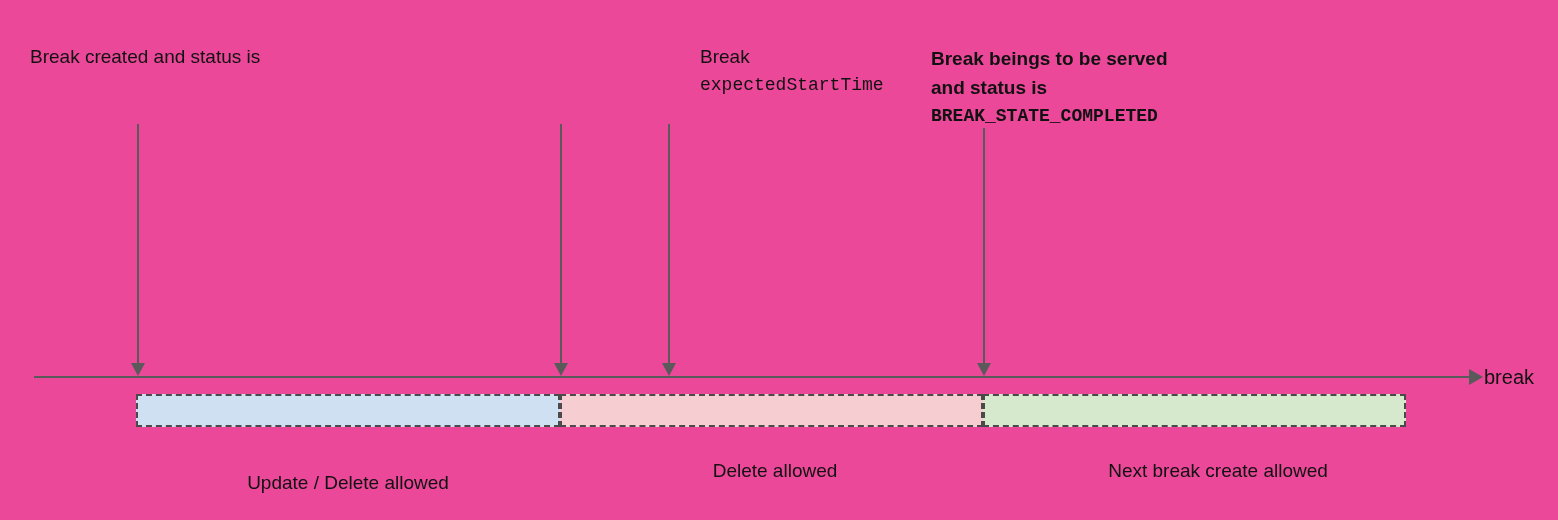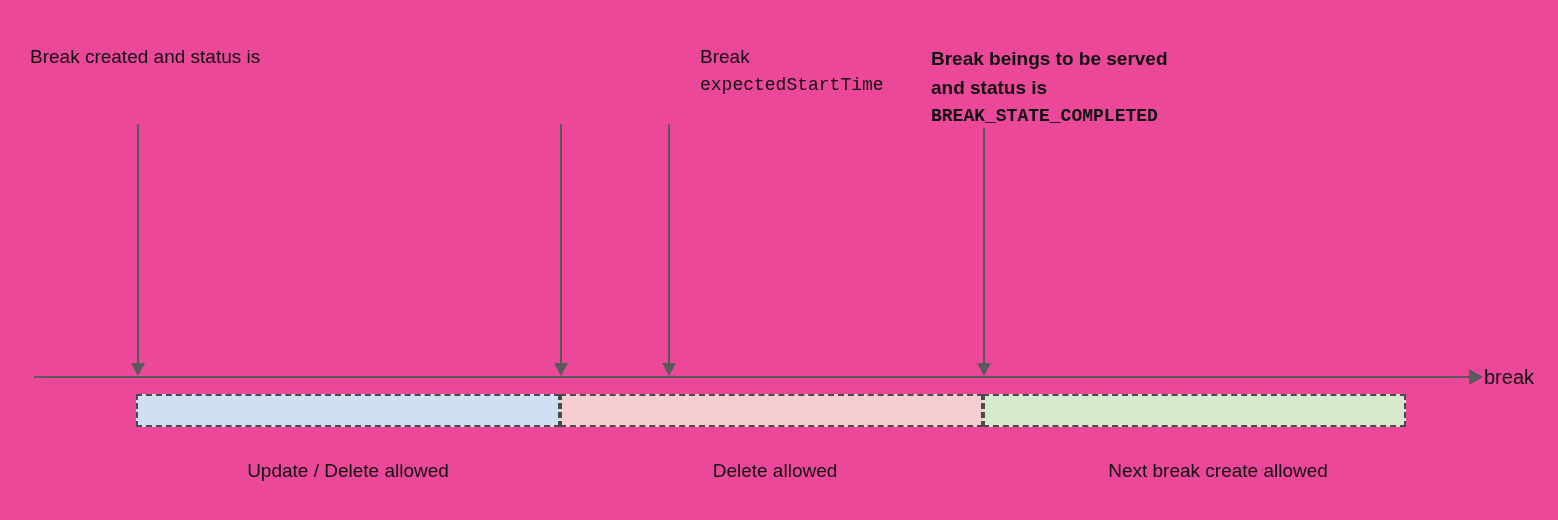--- a/index.html
+++ b/index.html
@@ -148,17 +148,17 @@
   </div>
 
   <div id="axis"></div>
   <div id="axis-head"></div>
   <div id="axis-label">break</div>
 
   <div class="phase-bar" id="phase-bar-0" style="left: 136px; width: 424px; background: rgb(207, 224, 242); border-color: rgb(74, 74, 74);"></div>
   <div class="phase-bar" id="phase-bar-1" style="left: 560px; width: 423px; background: rgb(246, 205, 208); border-color: rgb(74, 74, 74);"></div>
   <div class="phase-bar" id="phase-bar-2" style="left: 983px; width: 423px; background: rgb(214, 233, 205); border-color: rgb(74, 74, 74);"></div>
 
-  <div class="phase-caption" id="phase-caption-0" style="left: 176px; width: 344px;">Update / Delete allowed</div>
+  <div class="phase-caption" id="phase-caption-0" style="left: 176px; width: 344px; margin-top: 12px;">Update / Delete allowed</div>
   <div class="phase-caption" id="phase-caption-1" style="left: 625px; width: 300px;">Delete allowed</div>
   <div class="phase-caption" id="phase-caption-2" style="left: 1048px; width: 340px;">Next break create allowed</div>
 
 </div>
 
 </body></html>

